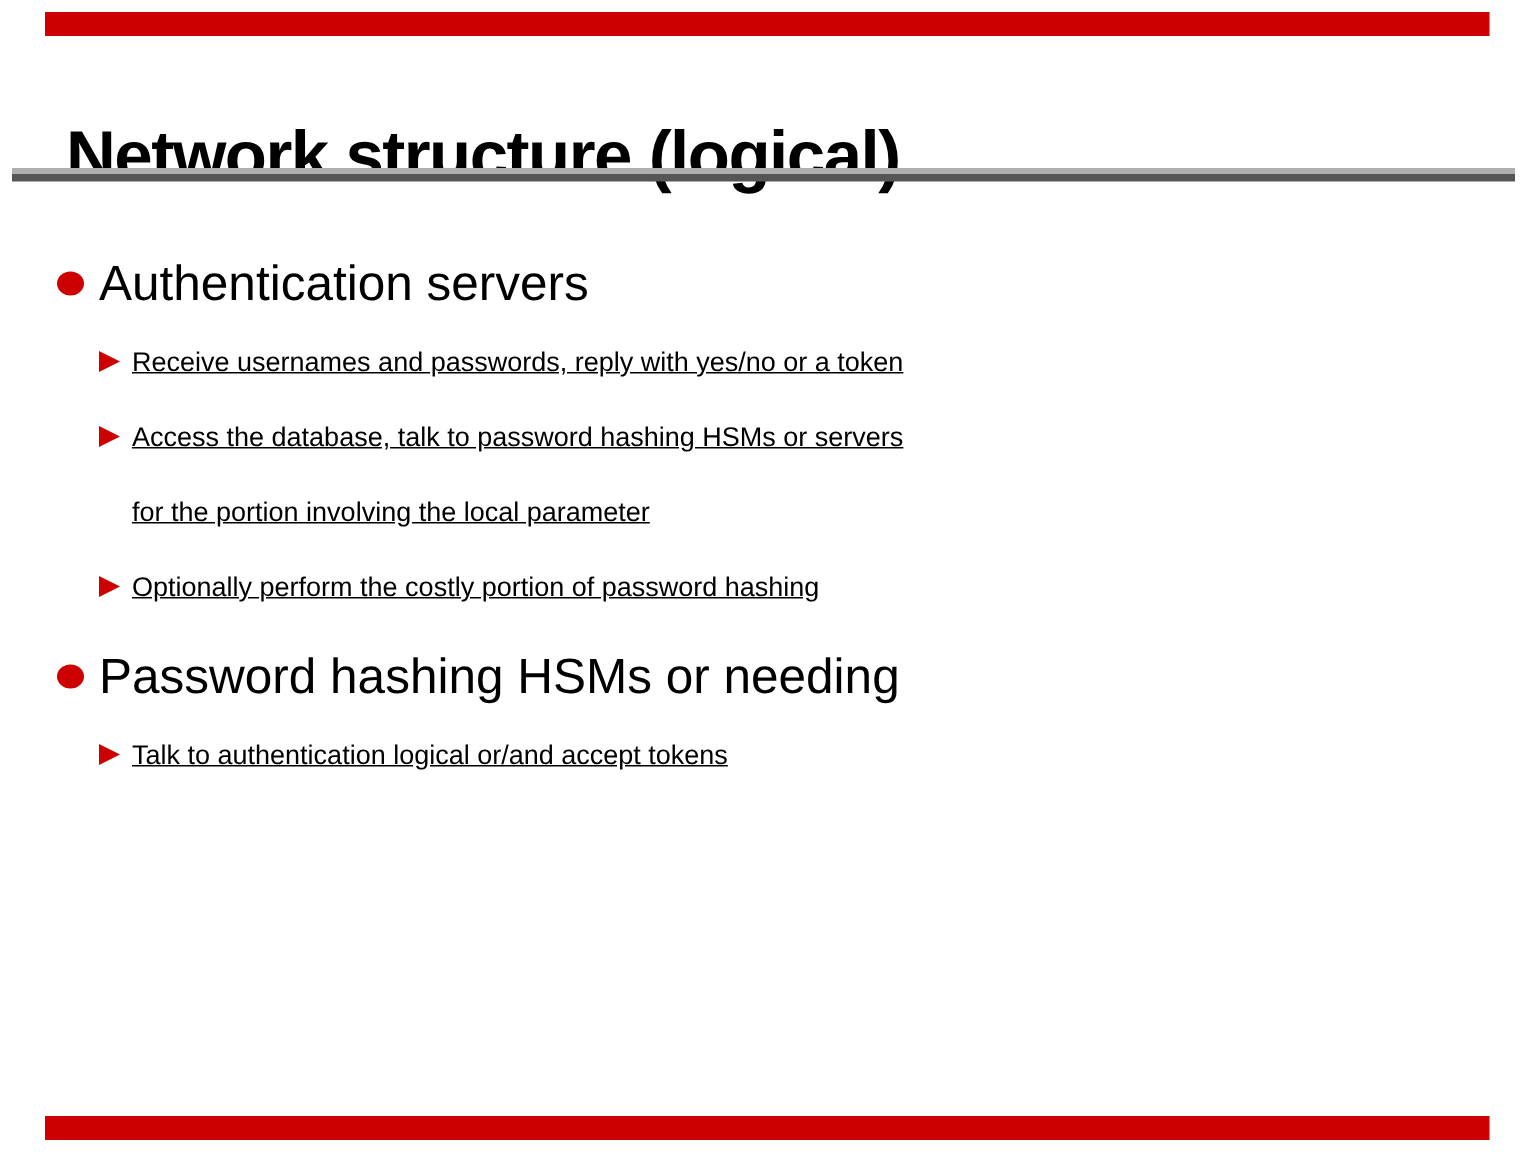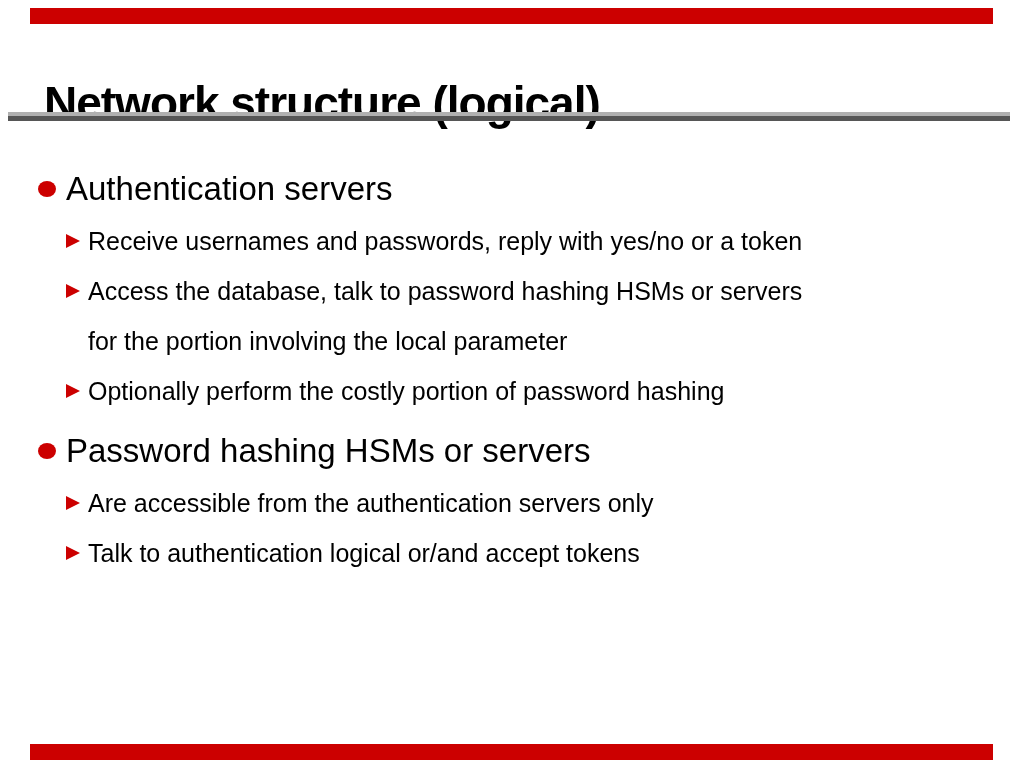--- a/index.html
+++ b/index.html
@@ -77,22 +77,23 @@
     width: 18px;
     height: 16px;
     background: #cc0000;
     border-radius: 50%;
   }
 
   .l2-item {
     position: relative;
     margin-left: 28px;
     padding-left: 22px;
-    font-size: 25px;
+    font-size: 18px;
     line-height: 50px;
+    text-decoration: underline;
   }
   .l2-bullet {
     position: absolute;
     left: 0;
     top: 18px;
     width: 0;
     height: 0;
     border-left: 14px solid #cc0000;
     border-top: 7px solid transparent;
     border-bottom: 7px solid transparent;
@@ -130,25 +131,21 @@
       <div class="l2-line">Access the database, talk to password hashing HSMs or servers</div>
       <div class="l2-line">for the portion involving the local parameter</div>
     </div>
     <div class="l2-item">
       <span class="l2-bullet"></span>
       <div class="l2-line">Optionally perform the costly portion of password hashing</div>
     </div>
 
     <div class="l1-item">
       <span class="l1-bullet"></span>
-      <span>Password hashing HSMs or servers</span>
-    </div>
-    <div class="l2-item">
-      <span class="l2-bullet"></span>
-      <div class="l2-line">Are accessible from the authentication servers only</div>
+      <span>Password hashing HSMs or needing</span>
     </div>
 
     <div class="l2-item">
       <span class="l2-bullet"></span>
       <div class="l2-line">Talk to authentication logical or/and accept tokens</div>
     </div>
 
   </div>
 
   <div class="accent-bar bottom"></div>

